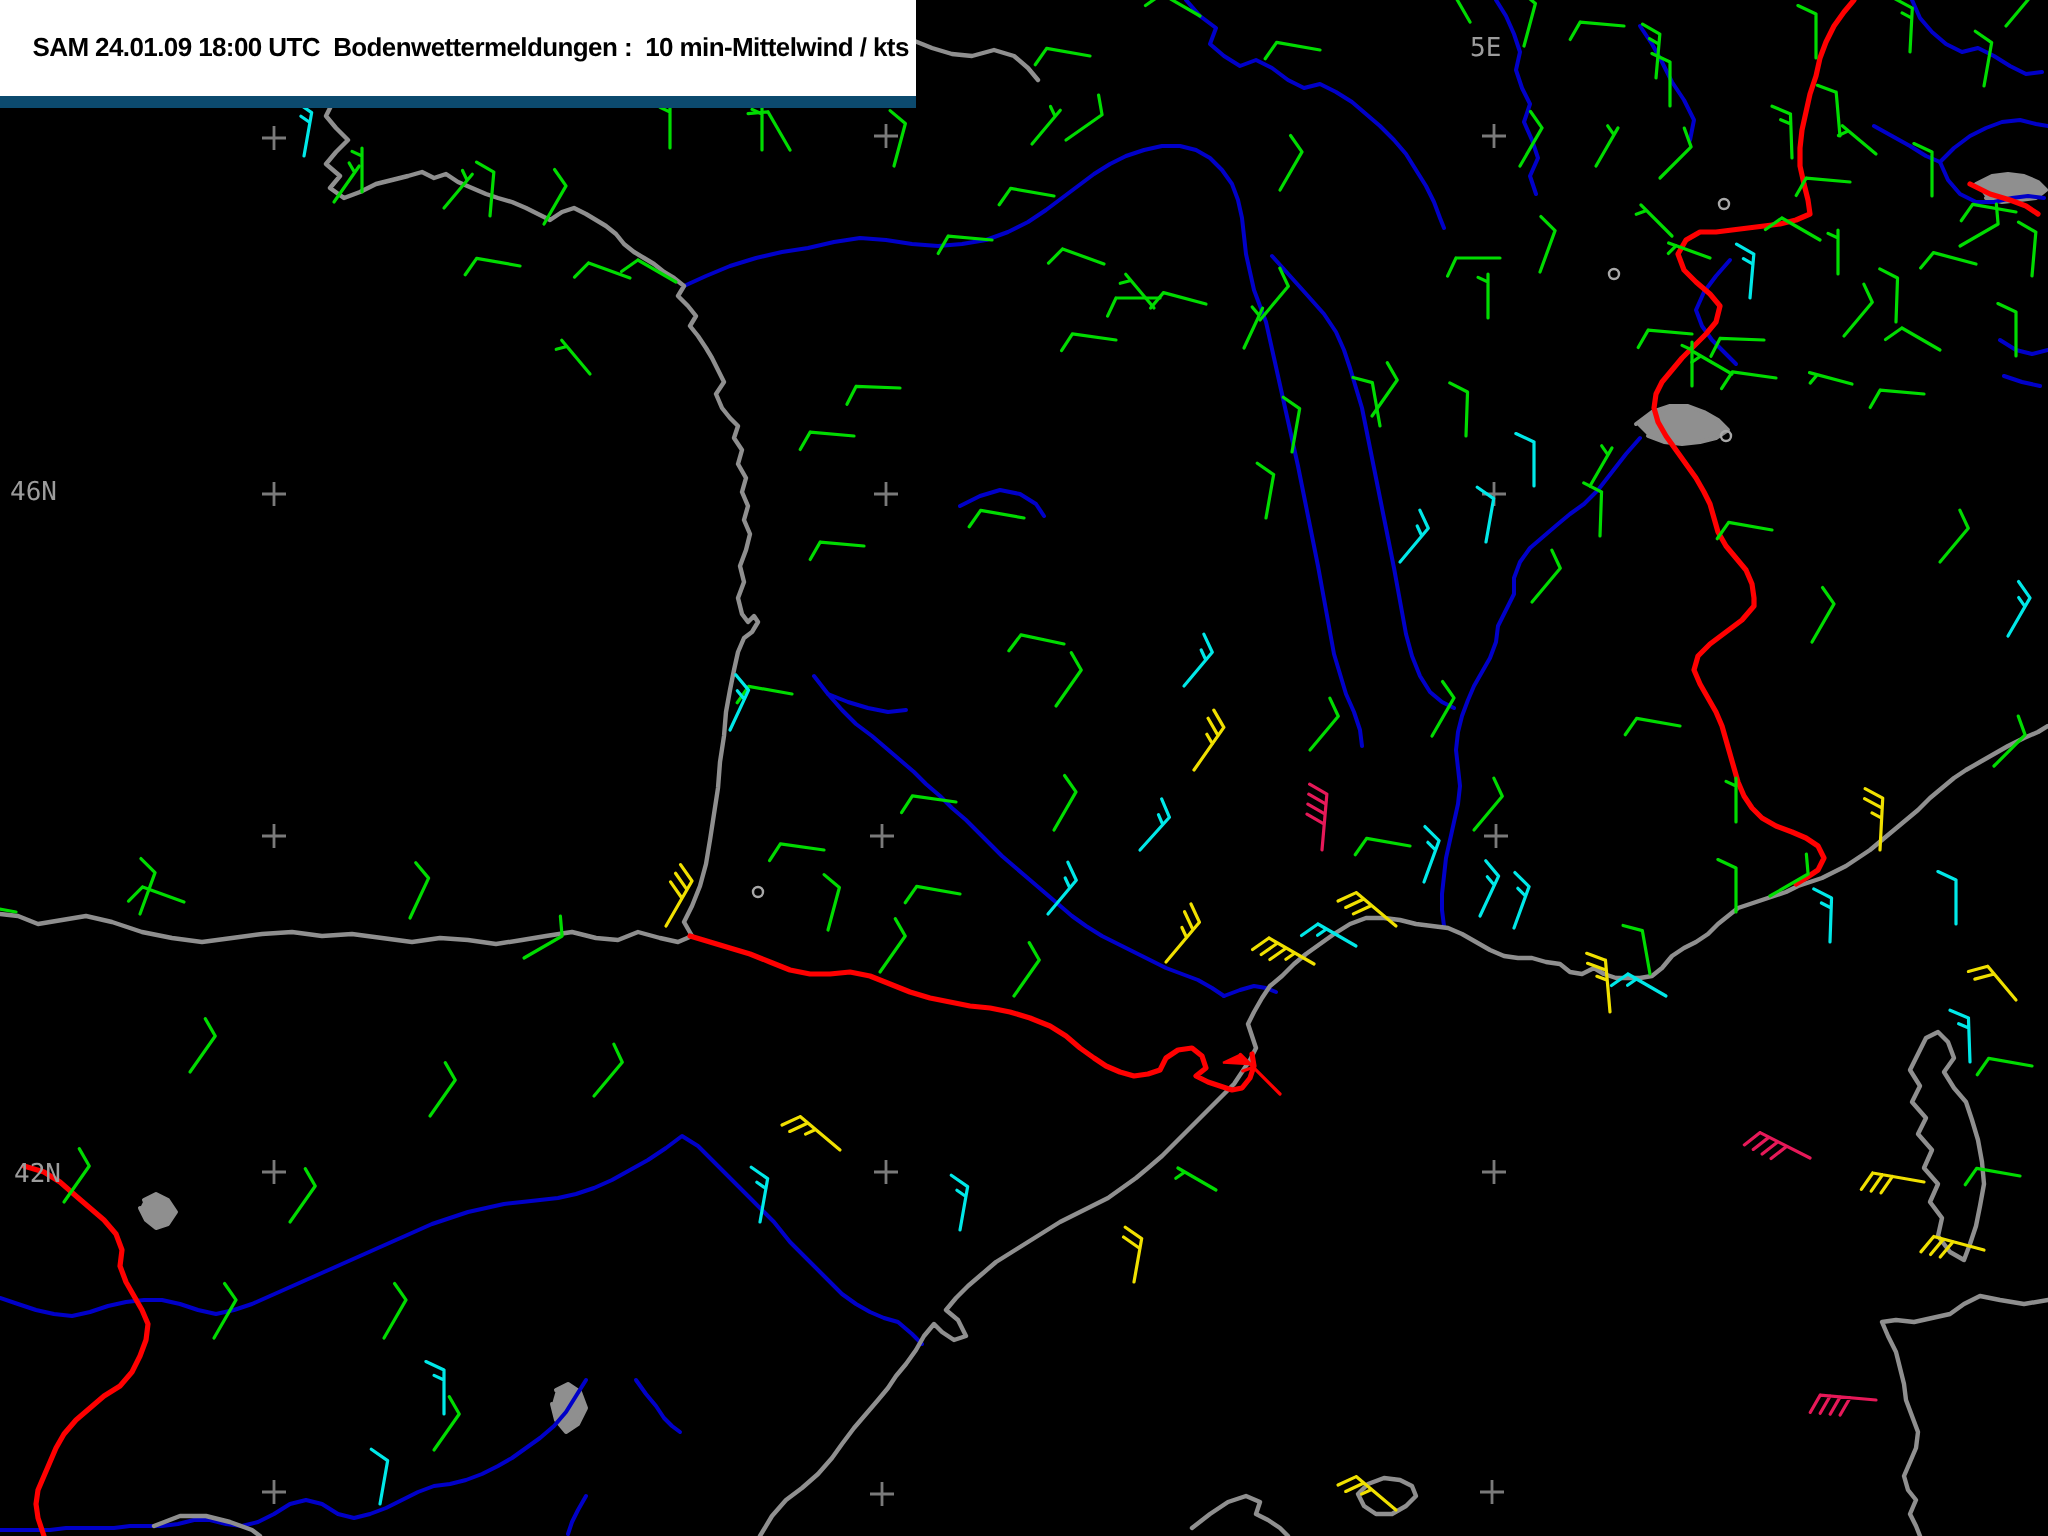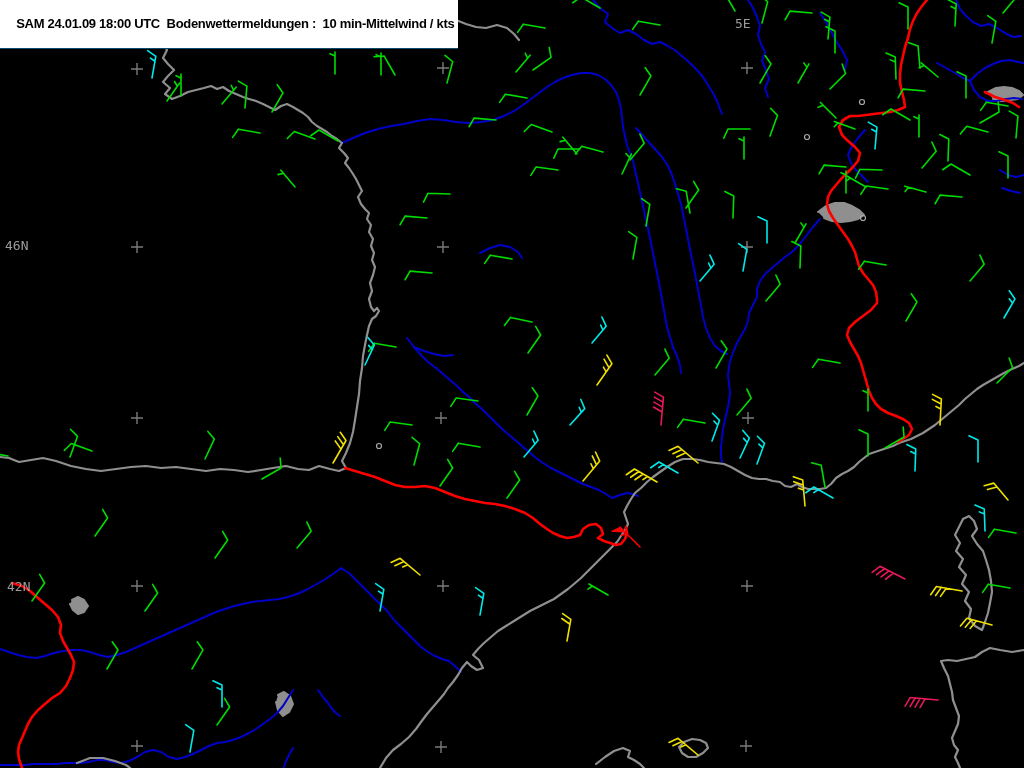--- a/index.html
+++ b/index.html
@@ -1,21 +1,21 @@
 <!DOCTYPE html>
 <html><head>
 <meta charset="utf-8">
 <style>
   html,body{margin:0;padding:0;background:#000;}
   .stage{position:relative;width:1024px;height:768px;background:#000;overflow:hidden;
          font-family:"Liberation Sans",sans-serif;}
   #map{position:absolute;left:0;top:0;}
   .titlebar{position:absolute;left:0;top:0;background:#fff;color:#000;
             font-family:"Liberation Sans",sans-serif;font-size:13px;font-weight:bold;
-            letter-spacing:-0.3px;padding:1px 4px 2px 3px;white-space:pre;border-bottom:1px solid #0c4a6e;}
+            letter-spacing:-0.3px;padding:1px 4px 2px 3px;white-space:pre;border-bottom:6px solid #0c4a6e;}
 </style>
 </head>
 <body>
 
 <div class="stage">
   <svg id="map" width="1024" height="768" viewBox="0 0 1024 768" xmlns="http://www.w3.org/2000/svg">
       <g>
         <path d="M131,69 L143,69 M137,63 L137,75" stroke="#7A7A7A" stroke-width="1.4" fill="none"></path>
         <path d="M437,68 L449,68 M443,62 L443,74" stroke="#7A7A7A" stroke-width="1.4" fill="none"></path>
         <path d="M741,68 L753,68 M747,62 L747,74" stroke="#7A7A7A" stroke-width="1.4" fill="none"></path>

